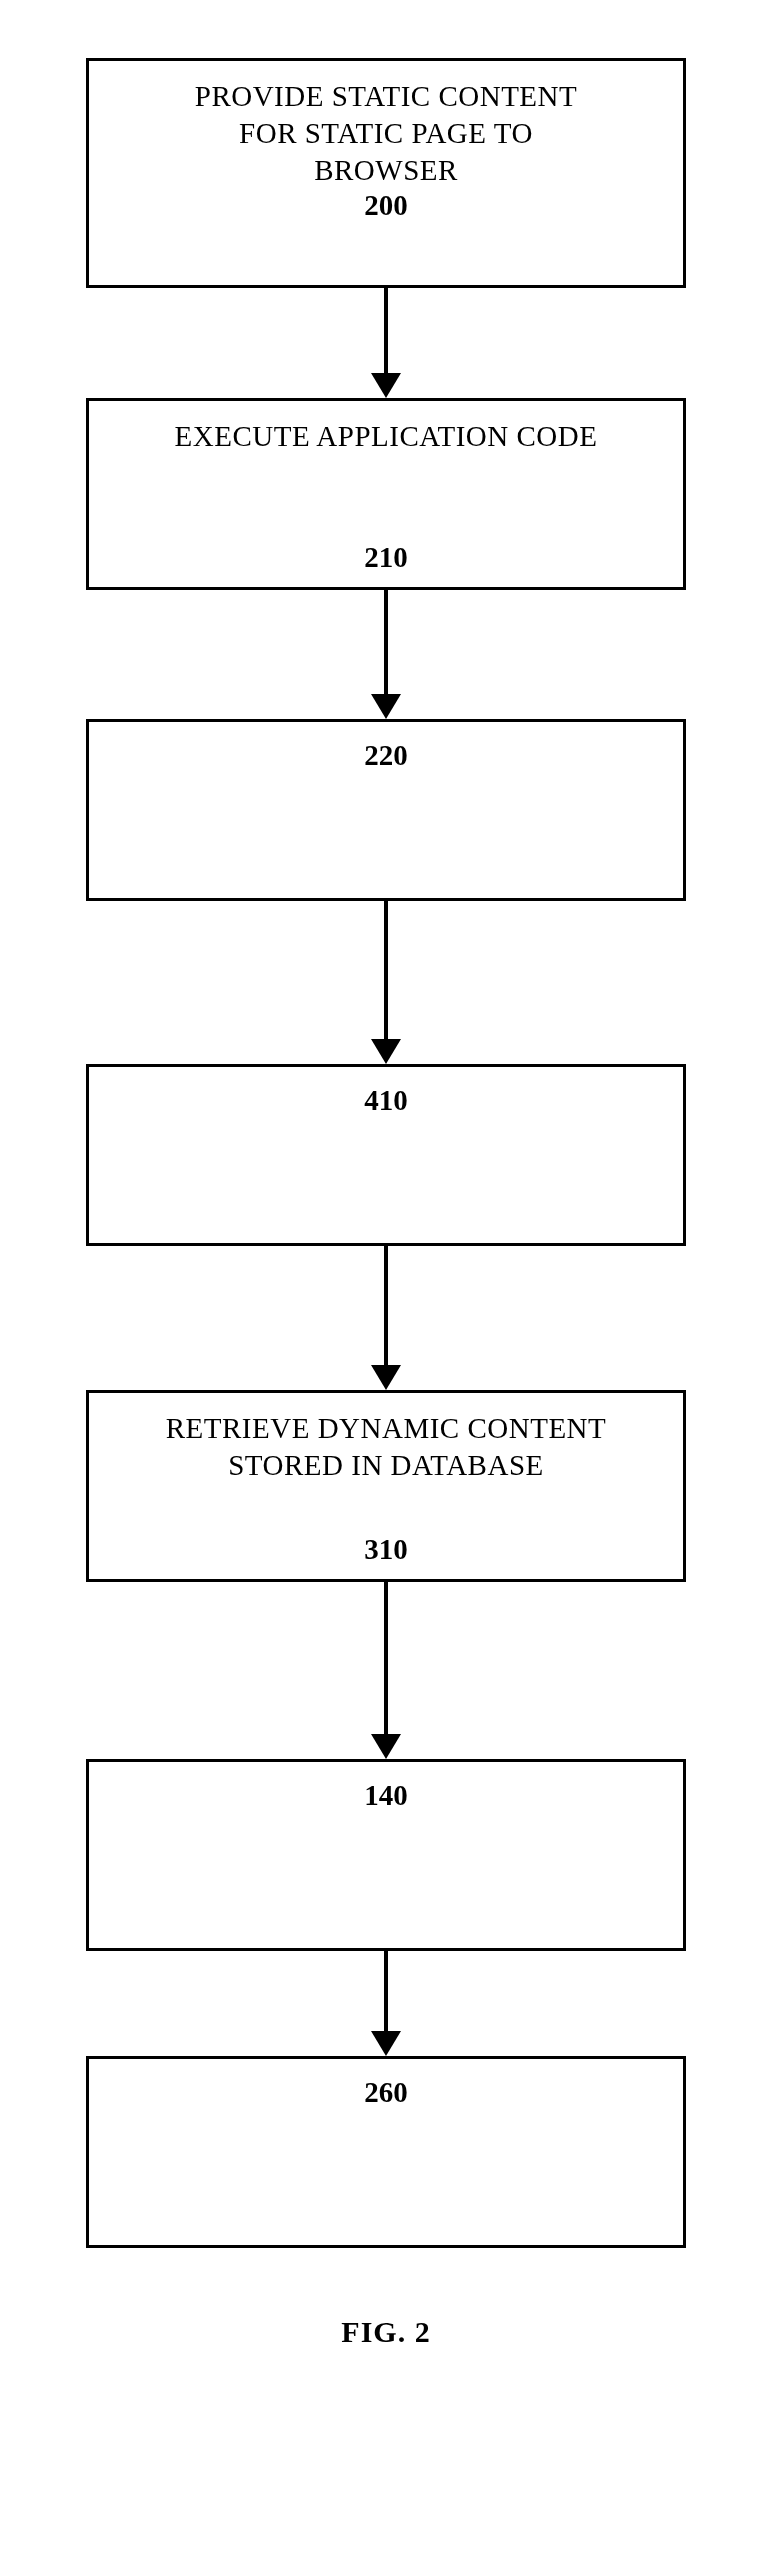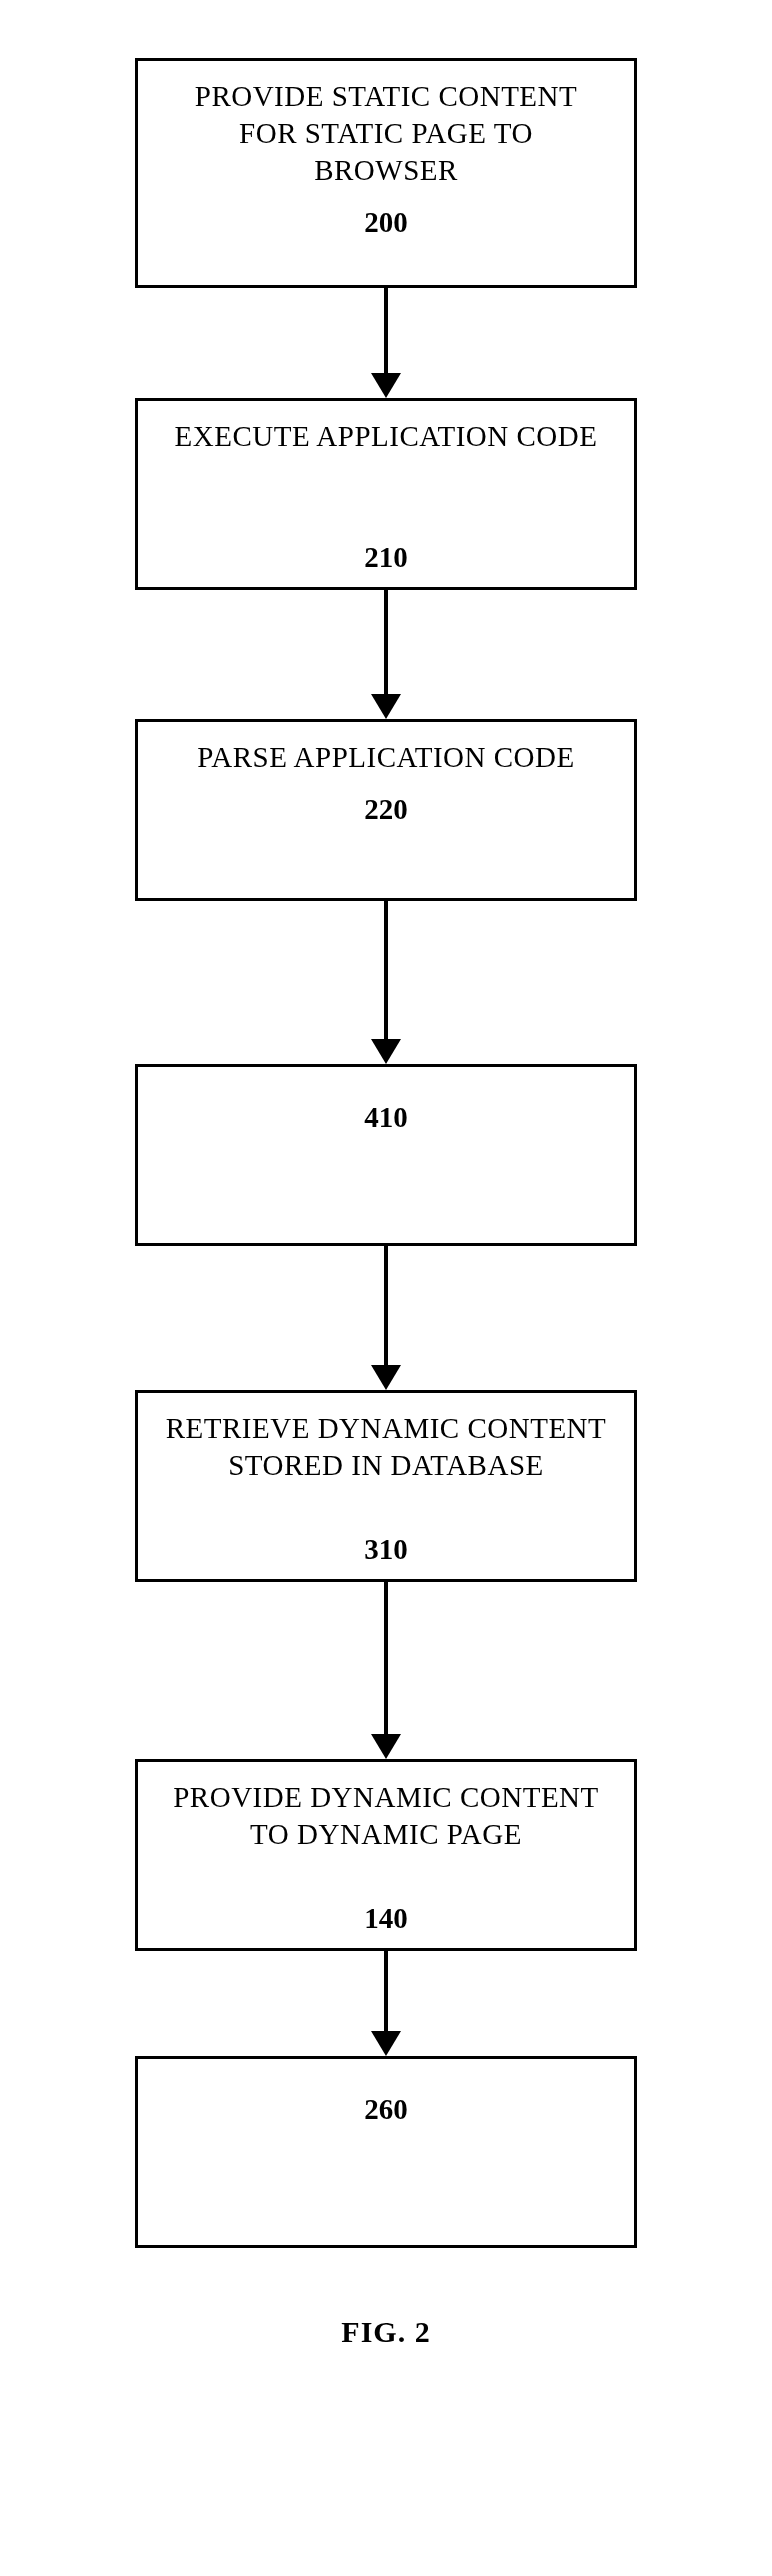--- a/index.html
+++ b/index.html
@@ -16,38 +16,37 @@
     box-sizing: border-box;
   }
   .flow {
     display: flex;
     flex-direction: column;
     align-items: center;
   }
   .node {
     border: 3.8px solid #000;
     background: #fff;
-    width: 502px;
+    width: 600px;
     box-sizing: border-box;
     padding: 17px 23px 13.4px 23px;
     text-align: center;
     display: flex;
     flex-direction: column;
     align-items: center;
     justify-content: flex-start;
   }
   .node .label {
     font-size: 29px;
     line-height: 1.28;
     letter-spacing: 0.5px;
     font-weight: 400;
     white-space: pre-line;
   }
   .node .ref {
-    margin-top: 17px;
     font-size: 29px;
     font-weight: 700;
   }
   
   .h-tall { min-height: 230px; }
   .h-med  { min-height: 192px; justify-content: space-between; }
   .h-short{ min-height: 182px; }
 
   .arrow-wrap {
     display: flex;
@@ -96,21 +95,20 @@
       <div class="label">EXECUTE APPLICATION CODE</div>
       <div class="ref">210</div>
     </div>
 
     <div class="arrow-wrap">
       <div class="arrow-shaft" style="height: 105px;"></div>
       <div class="arrow-head"></div>
     </div>
 
     <div class="node h-short">
-      <div class="label">PARSE APPLICATION CODE</div>
       <div class="ref">220</div>
     </div>
 
     <div class="arrow-wrap">
       <div class="arrow-shaft" style="height: 139px;"></div>
       <div class="arrow-head"></div>
     </div>
 
     <div class="node h-short">
       <div class="ref">410</div>
@@ -126,22 +124,20 @@
 STORED IN DATABASE</div>
       <div class="ref">310</div>
     </div>
 
     <div class="arrow-wrap">
       <div class="arrow-shaft" style="height: 153px;"></div>
       <div class="arrow-head"></div>
     </div>
 
     <div class="node h-med">
-      <div class="label">PROVIDE DYNAMIC CONTENT
-TO DYNAMIC PAGE</div>
       <div class="ref">140</div>
     </div>
 
     <div class="arrow-wrap">
       <div class="arrow-shaft" style="height: 81px;"></div>
       <div class="arrow-head"></div>
     </div>
 
     <div class="node h-med">
       <div class="ref">260</div>

